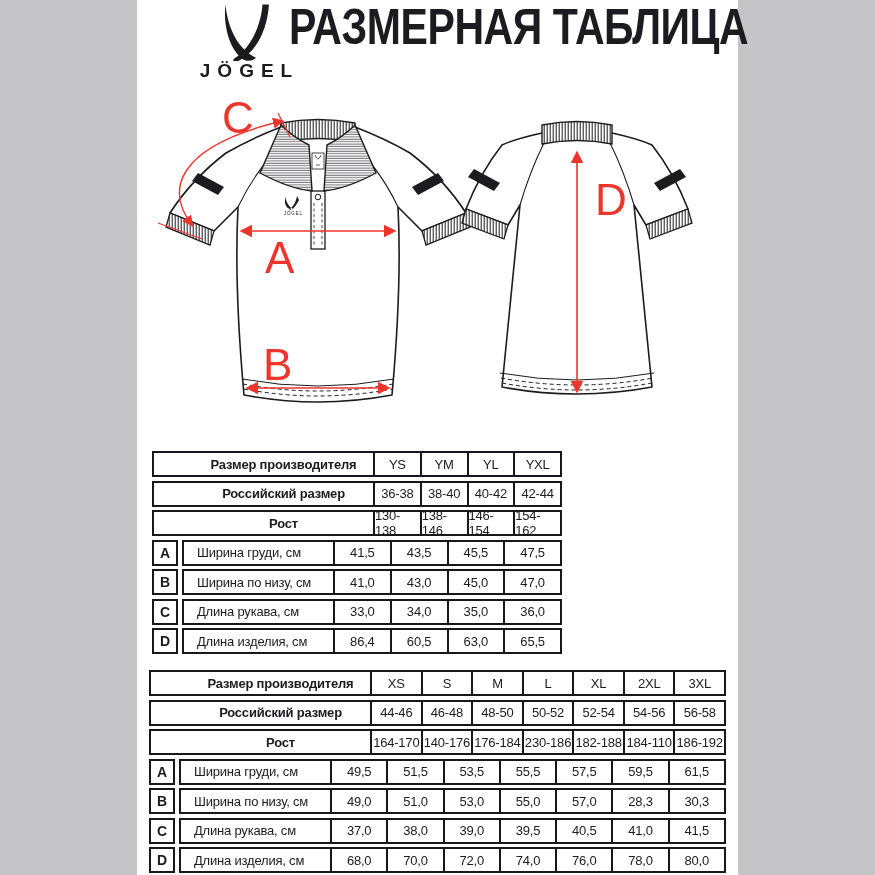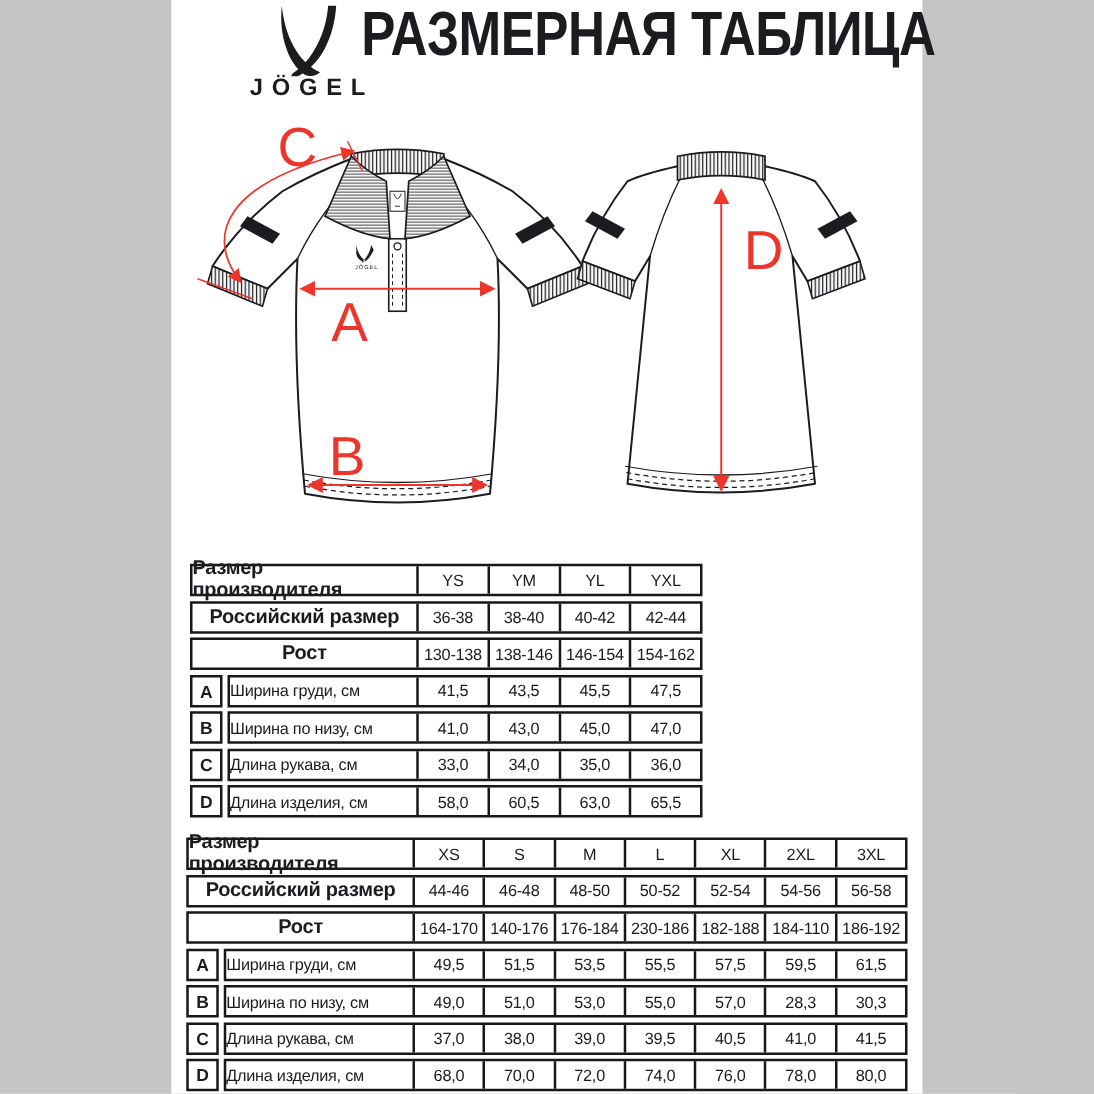--- a/index.html
+++ b/index.html
@@ -27,22 +27,22 @@
   #t1{left:149px;top:670px;width:577px;}
   .trow{display:flex;height:26px;margin-bottom:3.5px;border:2px solid var(--line);
         background:#fff;box-sizing:border-box;}
   .labelcell{flex:0 0 179px;display:flex;align-items:center;justify-content:center;}
   .vcell{flex:1 1 0;border-left:2px solid var(--line);display:flex;align-items:center;justify-content:center;}
   .mrow{display:flex;height:26px;margin-bottom:3.5px;}
   .letterbox{flex:0 0 26px;border:2px solid var(--line);margin-right:4px;background:#fff;
              box-sizing:border-box;display:flex;align-items:center;justify-content:center;
              font-weight:700;font-size:14px;}
   .mmain{flex:1 1 auto;border:2px solid var(--line);background:#fff;box-sizing:border-box;display:flex;}
-  .mlabel{flex:0 0 149px;display:flex;align-items:center;box-sizing:border-box;text-align:center;}
-  .bold{font-weight:700;font-size:16px;}
+  .mlabel{flex:0 0 149px;display:flex;align-items:center;padding-left:13px;box-sizing:border-box;text-align:center;}
+  .bold{font-weight:700;font-size:13px;padding-left:40px;}
 </style>
 </head>
 <body>
 
 <div id="screen">
   <div class="sheet"></div>
 
   <svg class="brand-mark" viewBox="0 0 100 72" aria-hidden="true">
     <path d="M22,2 C25,32 38,58 60,68 C56,72 49,73 44,70 C27,58 19,28 22,2 Z" fill="#1b1b20"></path>
     <path d="M76,2 C74,34 60,62 36,73 C32,74 30,72 33,69 C52,57 66,30 68,2 Z" fill="#1b1b20"></path>
@@ -170,21 +170,21 @@
           <div class="vcell">33,0</div>
           <div class="vcell">34,0</div>
           <div class="vcell">35,0</div>
           <div class="vcell">36,0</div>
         </div>
       </div>
       <div class="mrow">
         <div class="letterbox">D</div>
         <div class="mmain">
           <div class="mlabel">Длина изделия, см</div>
-          <div class="vcell">58,0</div>
+          <div class="vcell">86,4</div>
           <div class="vcell">60,5</div>
           <div class="vcell">63,0</div>
           <div class="vcell">65,5</div>
         </div>
       </div>
     </div>
   <div class="size-table" id="t1">
       <div class="trow">
         <div class="labelcell bold">Размер производителя</div>
         <div class="vcell">XS</div>

